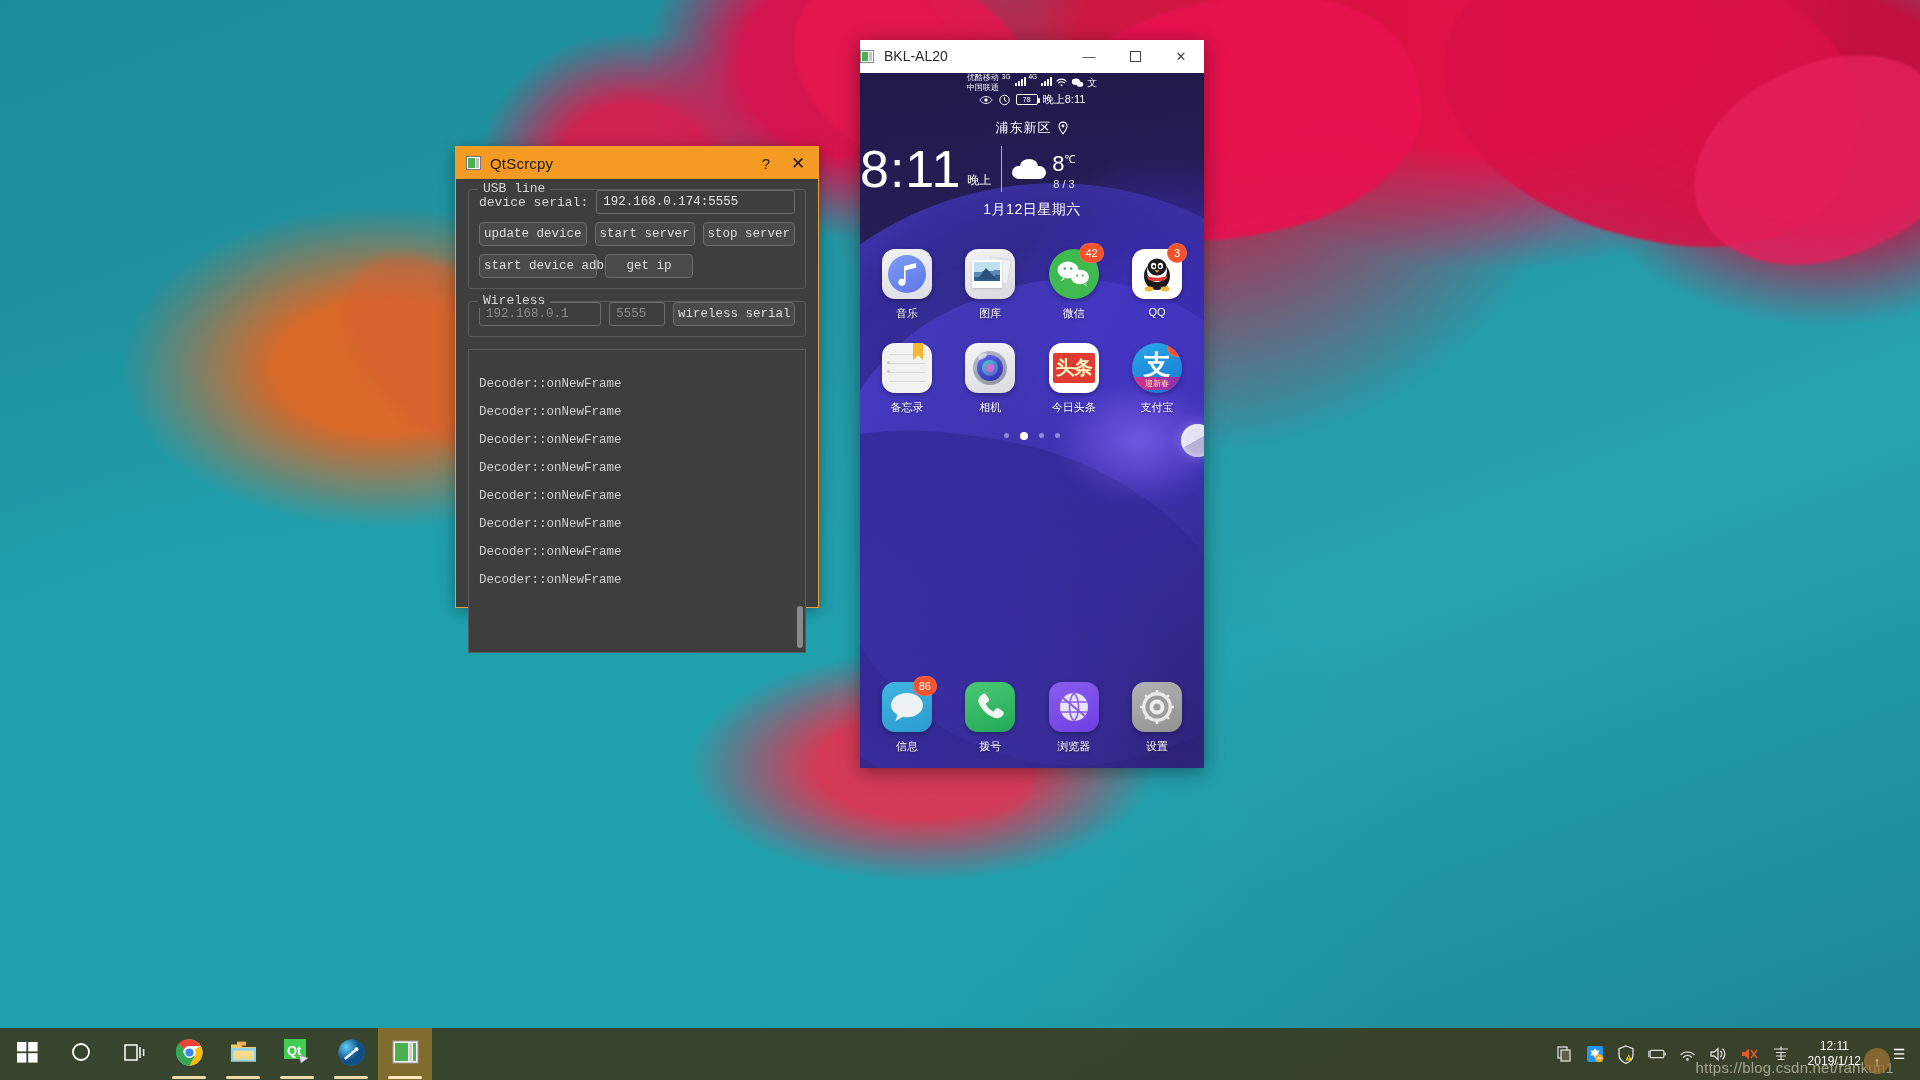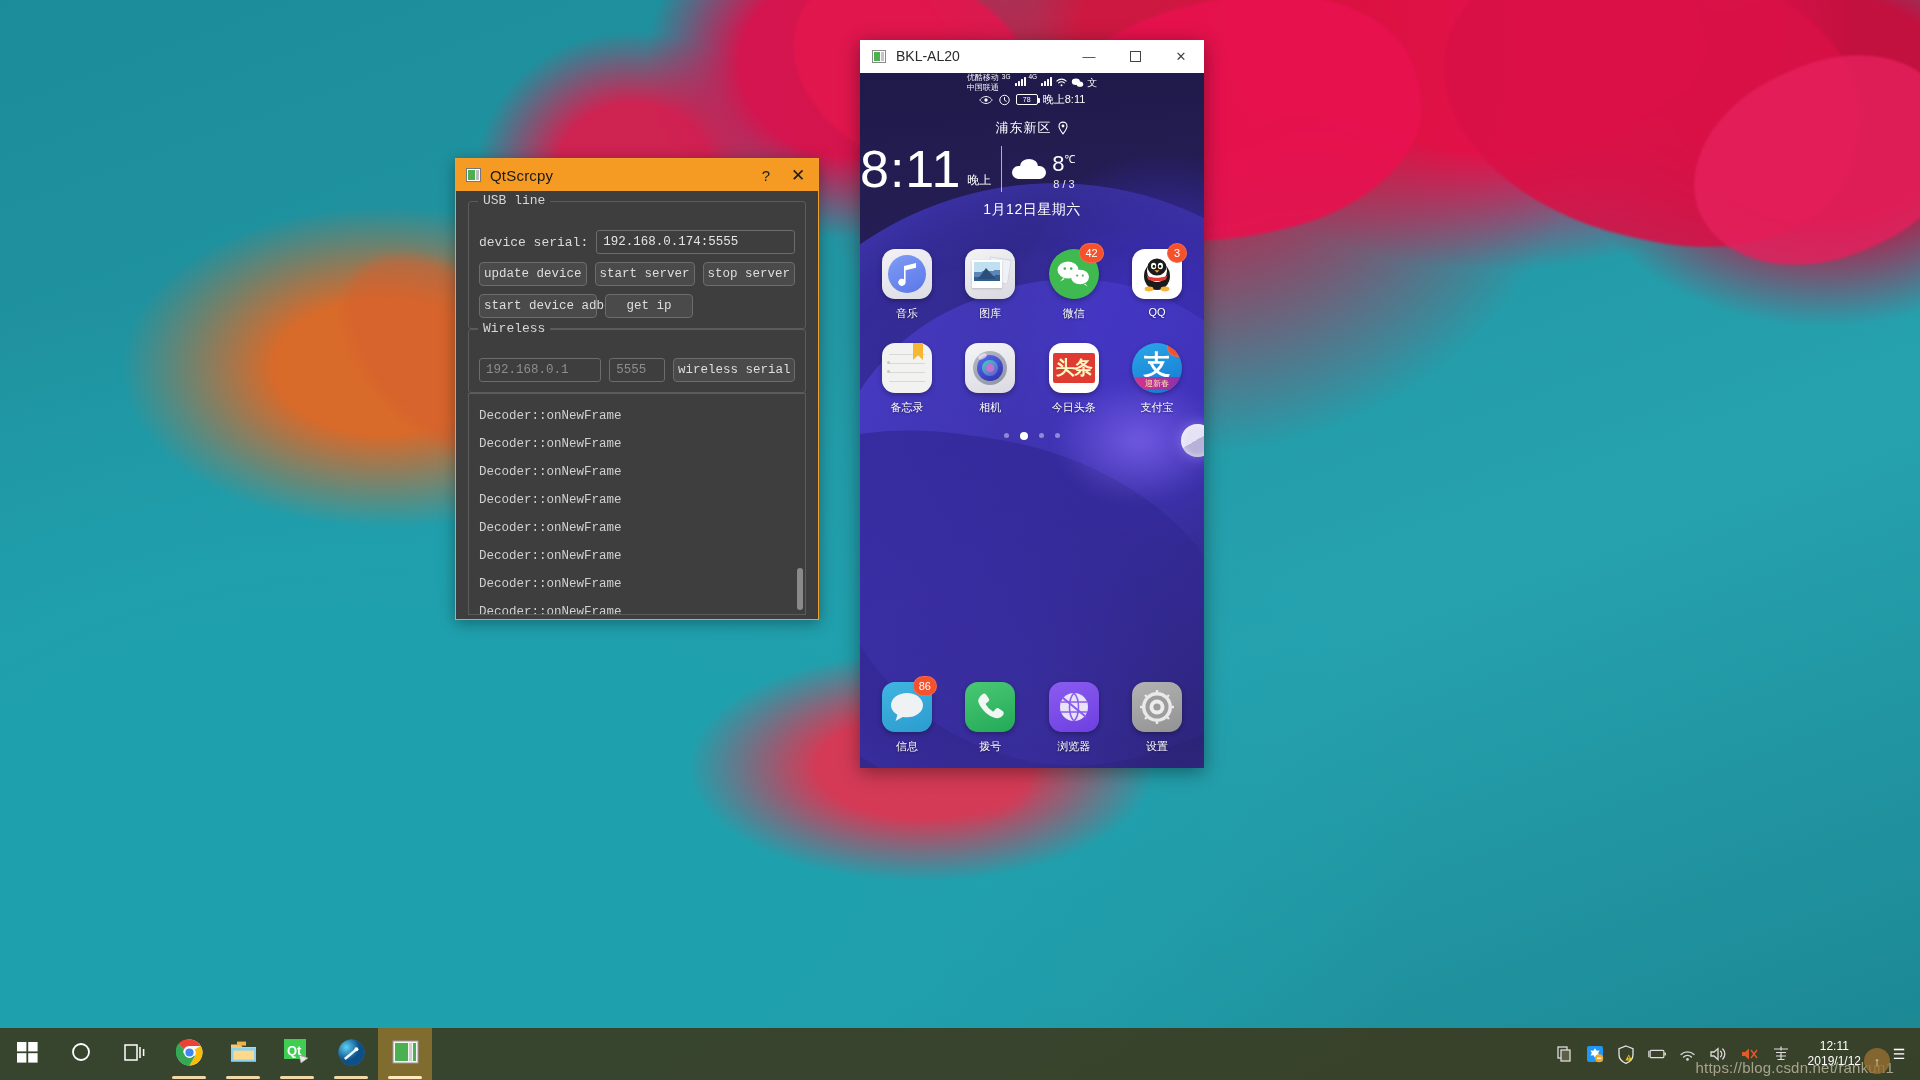--- a/index.html
+++ b/index.html
@@ -24,21 +24,21 @@
       radial-gradient(ellipse 60% 60% at 20% 80%, #1fa0ad 0 40%, rgba(30,150,165,0) 90%),
       linear-gradient(160deg,#1b8c9a 0%,#2397a4 38%,#26a2af 62%,#1b8793 100%);
   }
   #wallpaper .petal{
     position:absolute; border-radius:50% 50% 45% 55%;
     filter:blur(1px);
   }
 
   
   #qtscrcpy{
-    position:absolute; left:455px; top:158px; width:364px; height:462px;
+    position:absolute; left:455px; top:146px; width:364px; height:462px;
     background:#3e3e3e;
     border:1px solid #f29f2e;
     box-shadow:0 3px 14px rgba(0,0,0,.35);
   }
   #qt-titlebar{
     height:32px; background:#f59a22; display:flex; align-items:center;
     padding:0 4px 0 10px;
   }
   #qt-titleicon{ width:15px; height:14px; margin-right:9px; flex:none;
     background:#fff; border:1px solid #777; position:relative; }
@@ -49,21 +49,21 @@
   #qt-title{ font-size:15px; color:#1a1a1a; flex:1;
     font-family:"Liberation Sans",sans-serif; letter-spacing:.2px; }
   .qt-tbtn{ width:32px; height:30px; display:flex; align-items:center;
     justify-content:center; font-size:15px; color:#1d1d1d; cursor:default; }
   .qt-tbtn.close{ font-size:17px; }
 
   #qt-body{ padding:10px 12px 8px; }
 
   .group{
     border:1px solid #5b5b5b; border-radius:3px;
-    position:relative; padding:28px 10px 10px;
+    position:relative; margin-bottom:12px; padding:0 10px 10px;
   }
   .group > .legend{
     position:absolute; top:-9px; left:9px; background:#3e3e3e;
     padding:0 5px; color:#d6d6d6; font-size:13px;
     font-family:"Liberation Mono", monospace;
   }
   .row{ display:flex; align-items:center; gap:8px; margin-bottom:8px; }
   .row:last-child{ margin-bottom:0; }
 
   .lbl{ color:#d9d9d9; font-size:13px;
@@ -78,39 +78,39 @@
   .txt.ph{ color:#8d8d8d; }
 
   .btn{
     background:#4a4a4a; border:1px solid #6c6c6c; border-radius:4px;
     color:#dedede; font-size:12.5px; font-family:"Liberation Mono", monospace;
     height:24px; line-height:22px; text-align:center; cursor:default;
     white-space:nowrap; padding:0 4px;
   }
 
   #logbox{
-    border:1px solid #5b5b5b; background:#3e3e3e; height:222px;
-    overflow:hidden; position:relative; padding:8px 10px 0;
+    border:1px solid #5b5b5b; background:#3e3e3e; height:304px;
+    overflow:hidden; position:relative; padding:20px 10px 0;
   }
   .logline{
     color:#d0d0d0; font-size:12.5px; font-family:"Liberation Mono", monospace;
     line-height:28px; white-space:nowrap;
   }
   #logscroll{
     position:absolute; right:2px; bottom:4px; width:6px; height:42px;
     background:#8a8a8a; border-radius:3px;
   }
 
   
   #phonewin{
     position:absolute; left:860px; top:40px; width:344px; height:728px;
     background:#fff; box-shadow:0 4px 18px rgba(0,0,0,.4);
   }
   #phone-titlebar{
-    height:33px; display:flex; align-items:center; padding:0 0 0 12px;
+    height:33px; display:flex; align-items:center; padding:0 0 0 0;
     background:#fff; border-bottom:1px solid #fff;
   }
   #ph-icon{ width:14px; height:13px; margin-right:10px; flex:none;
     background:#fff; border:1px solid #8a8a8a; position:relative; }
   #ph-icon:before{ content:""; position:absolute; left:1px; top:1px;
     width:6px; height:9px; background:#4caf50; }
   #ph-icon:after{ content:""; position:absolute; left:8px; top:1px;
     width:3px; height:9px; background:#c4c4c4; }
   #ph-title{ font-size:14px; color:#2b2b2b; flex:1; }
   .ph-tbtn{ width:46px; height:32px; display:flex; align-items:center;

